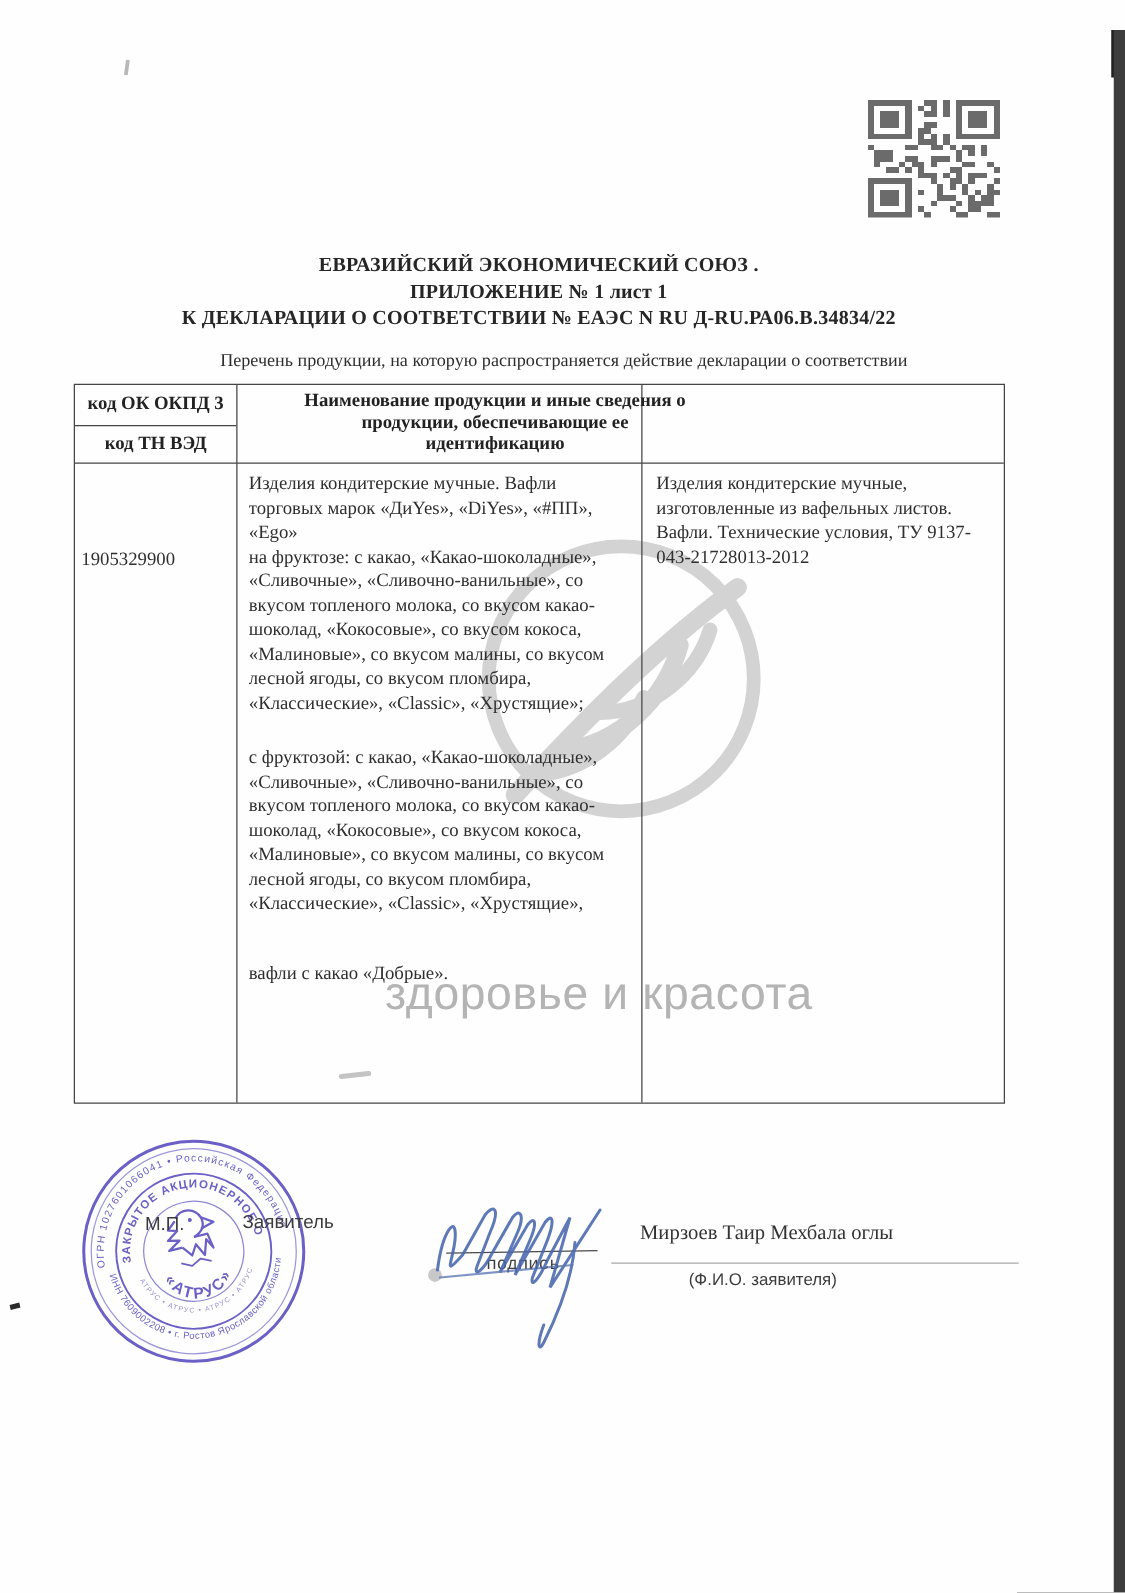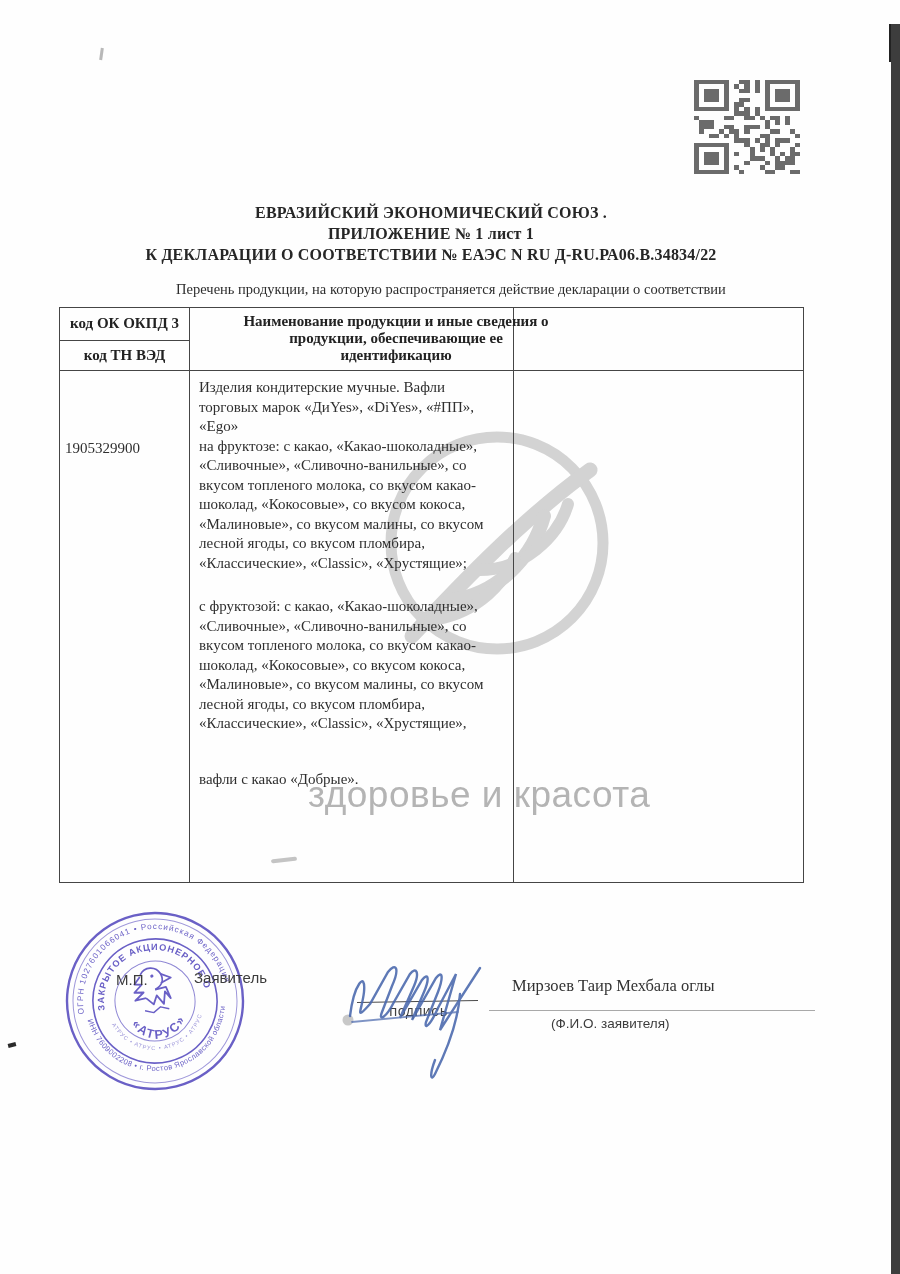--- a/index.html
+++ b/index.html
@@ -296,20 +296,21 @@
     <div class="th th-okpd">код ОК ОКПД 3</div>
     <div class="th th-tnved">код ТН ВЭД</div>
     <div class="th th-name">Наименование продукции и иные сведения о продукции, обеспечивающие ее идентификацию</div>
     <div class="cell-code">1905329900</div>
     <div class="cell-name">
       <div class="p1">Изделия кондитерские мучные. Вафли торговых марок «ДиYes», «DiYes»,  «#ПП», «Ego»</div>
       <div class="p2"> на фруктозе: с какао, «Какао-шоколадные», «Сливочные», «Сливочно-ванильные», со вкусом топленого молока, со вкусом какао-шоколад, «Кокосовые», со вкусом кокоса, «Малиновые», со вкусом малины, со вкусом лесной ягоды, со вкусом пломбира, «Классические», «Classic», «Хрустящие»;</div>
       <div class="p3">с фруктозой: с какао, «Какао-шоколадные», «Сливочные», «Сливочно-ванильные», со вкусом топленого молока, со вкусом какао-шоколад, «Кокосовые», со вкусом кокоса, «Малиновые», со вкусом малины, со вкусом лесной ягоды, со вкусом пломбира, «Классические», «Classic», «Хрустящие»,</div>
       <div class="p4">вафли с какао «Добрые».</div>
     </div>
+    <div class="cell-docs">Изделия кондитерские мучные, изготовленные из вафельных листов. Вафли. Технические условия, ТУ 9137-043-21728013-2012</div>
     <div class="smudge-mid"></div>
   </div>
 
   <svg class="abs stamp" width="186" height="186" viewBox="0 0 186 186">
     <defs>
       <path id="arc-outer-top" d="M21,93 A72,72 0 1 1 165,93"></path>
       <path id="arc-outer-bottom" d="M23,93 A70,70 0 0 0 163,93"></path>
       <path id="arc-ring-top" d="M42,93 A51,51 0 1 1 144,93"></path>
       <path id="arc-ring-bottom" d="M44,93 A49,49 0 0 0 142,93"></path>
       <path id="arc-atrus" d="M64,102 A29,29 0 0 0 122,102"></path>

